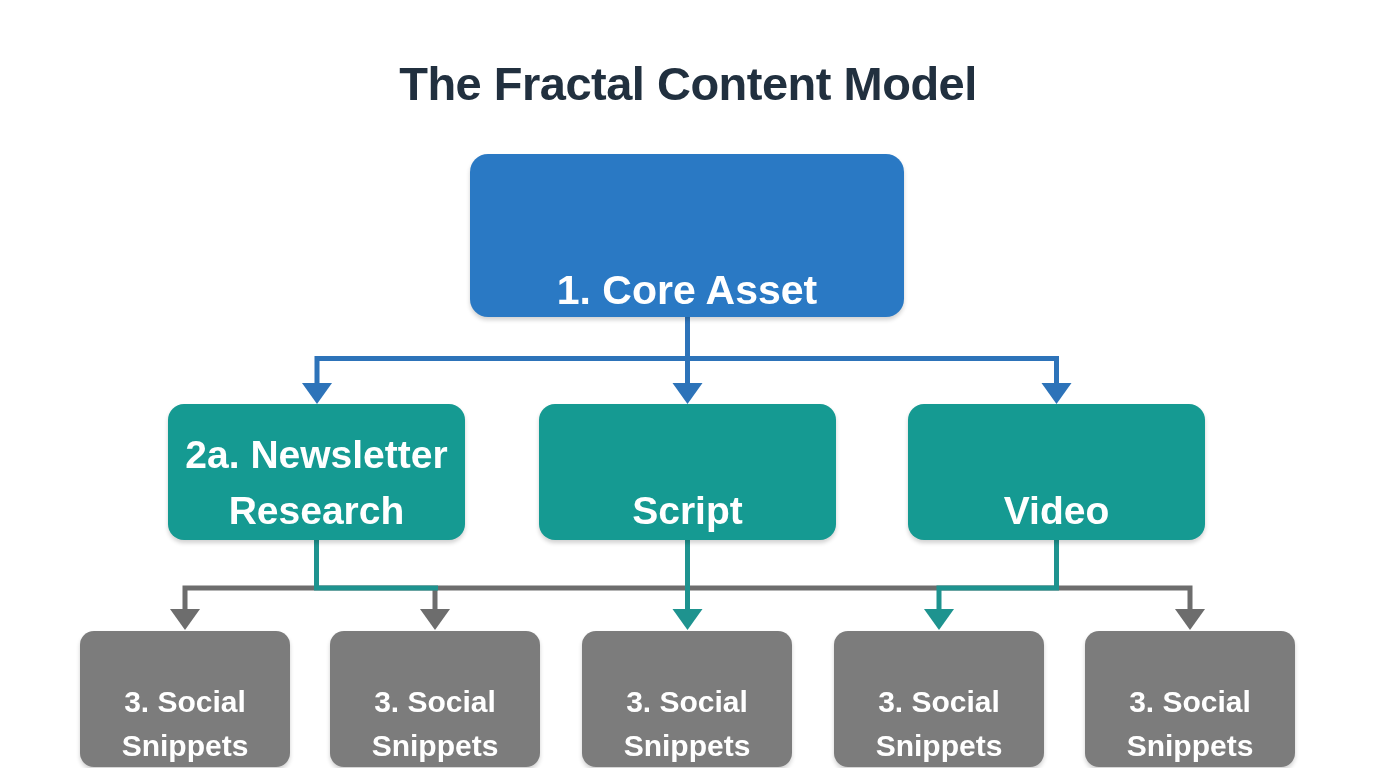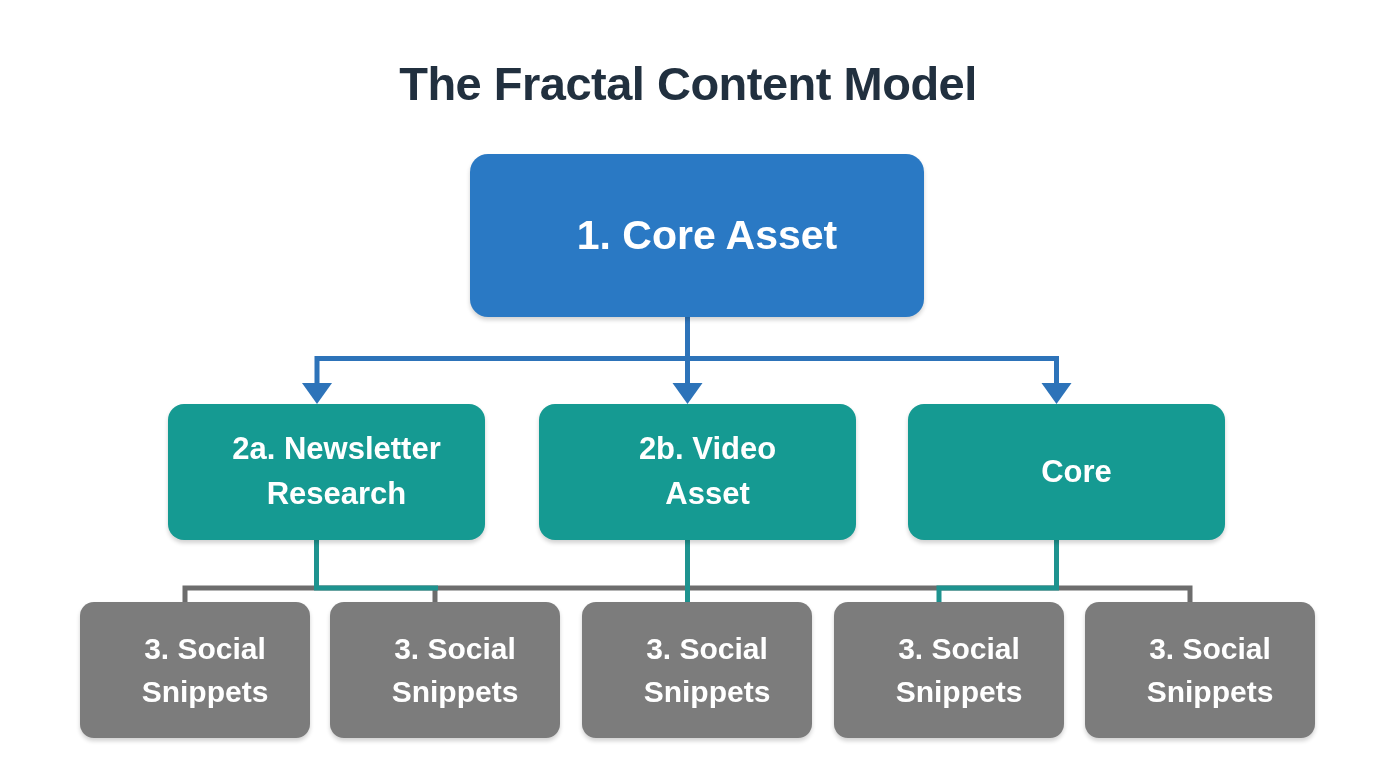--- a/index.html
+++ b/index.html
@@ -33,44 +33,43 @@
   .wblue { stroke: #2d73b9; stroke-width: 5; fill: none; stroke-linejoin: miter; }
   .ablue { fill: #2d73b9; }
   .wgray { stroke: #6d6d6d; stroke-width: 5; fill: none; stroke-linejoin: miter; }
   .agray { fill: #6d6d6d; }
   .wteal { stroke: #1e938f; stroke-width: 5; fill: none; stroke-linejoin: miter; }
   .ateal { fill: #1e938f; }
   .node {
     position: absolute;
     display: flex;
     flex-direction: column;
-    justify-content: center;
+    justify-content: flex-end;
     align-items: center;
     text-align: center;
     color: #ffffff;
     font-weight: bold;
     box-shadow: 0 3px 4px rgba(0,0,0,0.18);
-    padding-left: 20px;
   }
   .node span { display: block; }
   .lvl1 {
     left: 470px; top: 134px; width: 434px; height: 163px;
     background: #2a79c4; border-radius: 18px;
     font-size: 41px; line-height: 1.32;
   }
   .lvl2 {
     top: 384px; width: 297px; height: 136px;
     background: #159a92; border-radius: 16px;
-    font-size: 31px; line-height: 1.45;
+    font-size: 39px; line-height: 1.45;
   }
   #n2a { left: 168px; }
   #n2b { left: 539px; }
   #n2c { left: 908px; }
   .lvl3 {
-    top: 582px; width: 210px; height: 136px;
+    top: 611px; width: 210px; height: 136px;
     background: #7c7c7c; border-radius: 14px;
     font-size: 30px; line-height: 1.45;
   }
   #n3a { left: 80px; }
   #n3b { left: 330px; }
   #n3c { left: 582px; }
   #n3d { left: 834px; }
   #n3e { left: 1085px; }
   .edge-dashes {
     position: absolute;
@@ -111,25 +110,24 @@
 
   <div class="node lvl1">
     <span>1. Core Asset</span>
   </div>
 
   <div class="node lvl2" id="n2a">
     <span>2a. Newsletter</span>
     <span>Research</span>
   </div>
   <div class="node lvl2" id="n2b">
-    <span>2b. Video</span>
-    <span>Asset</span>
+    <span>Script</span>
   </div>
   <div class="node lvl2" id="n2c">
-    <span>Core</span>
+    <span>Video</span>
   </div>
 
   <div class="node lvl3" id="n3a">
     <span>3. Social</span>
     <span>Snippets</span>
   </div>
   <div class="node lvl3" id="n3b">
     <span>3. Social</span>
     <span>Snippets</span>
   </div>

